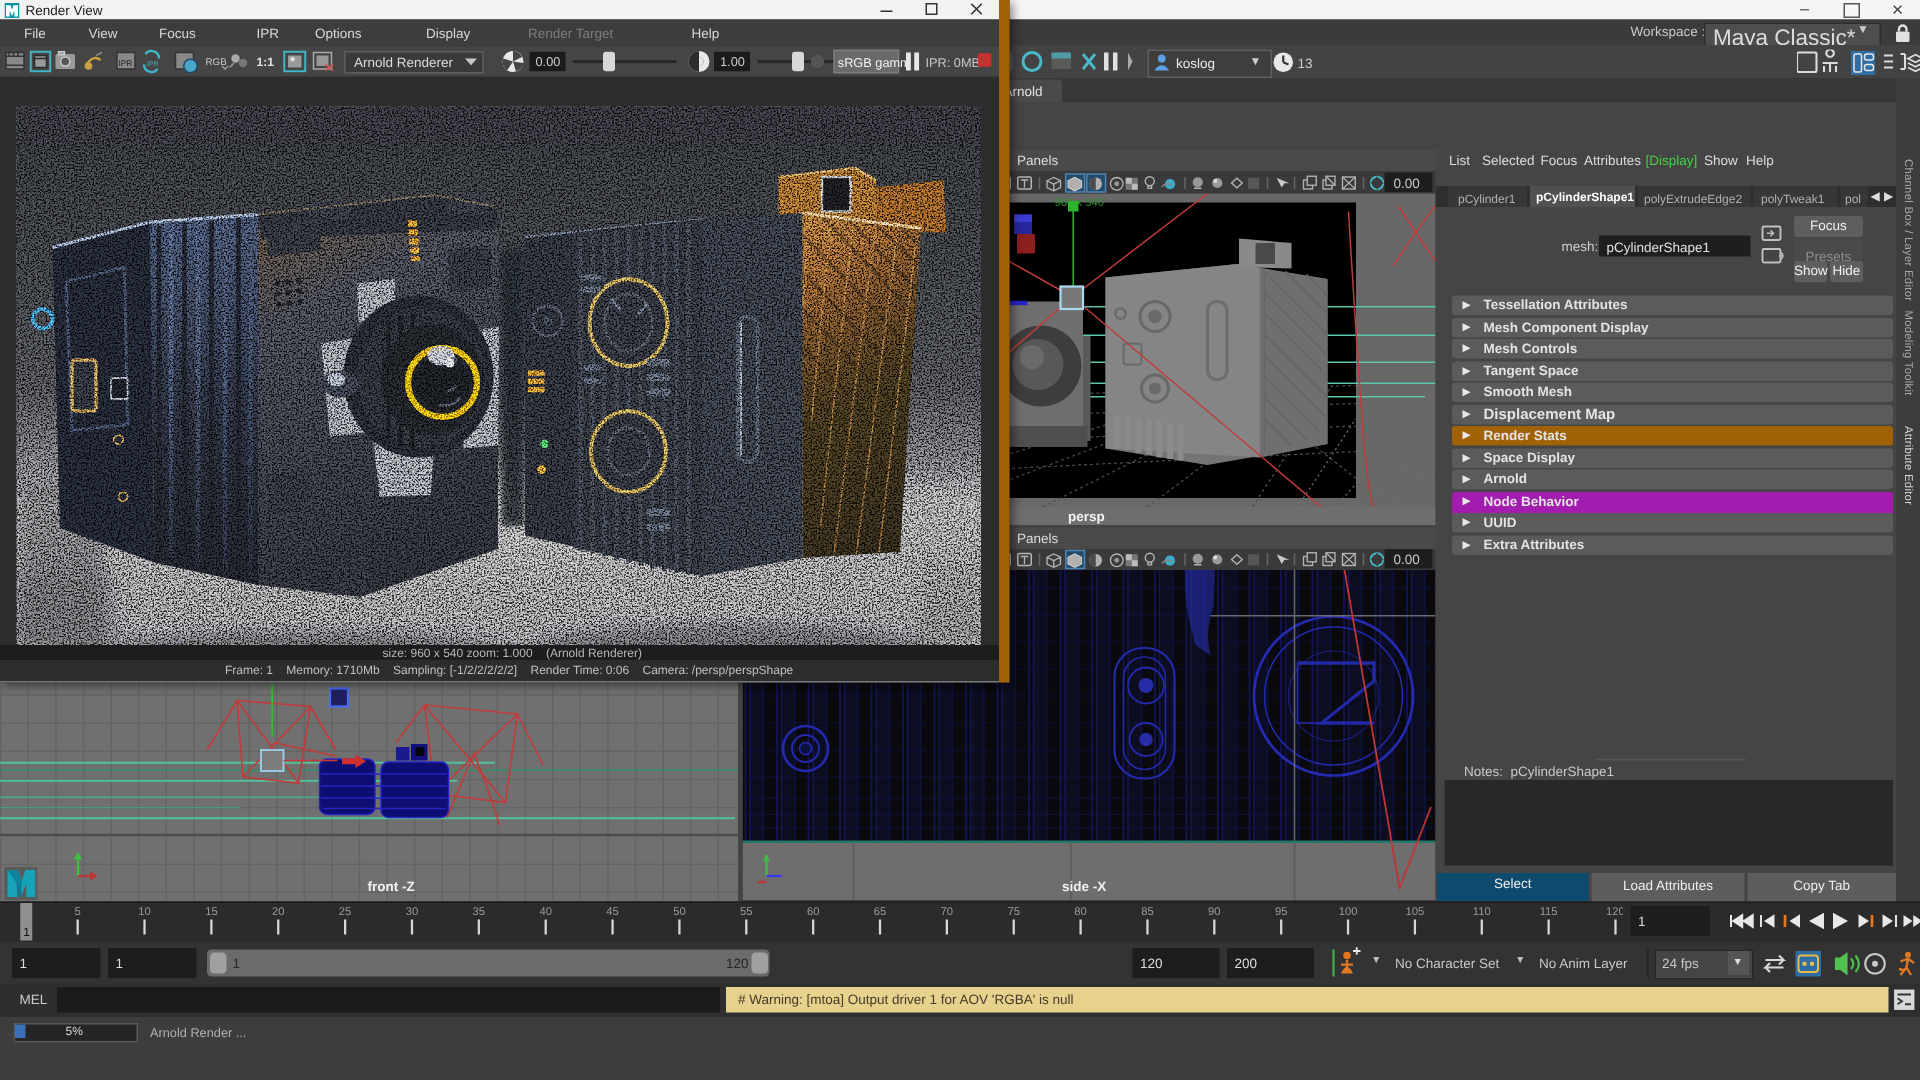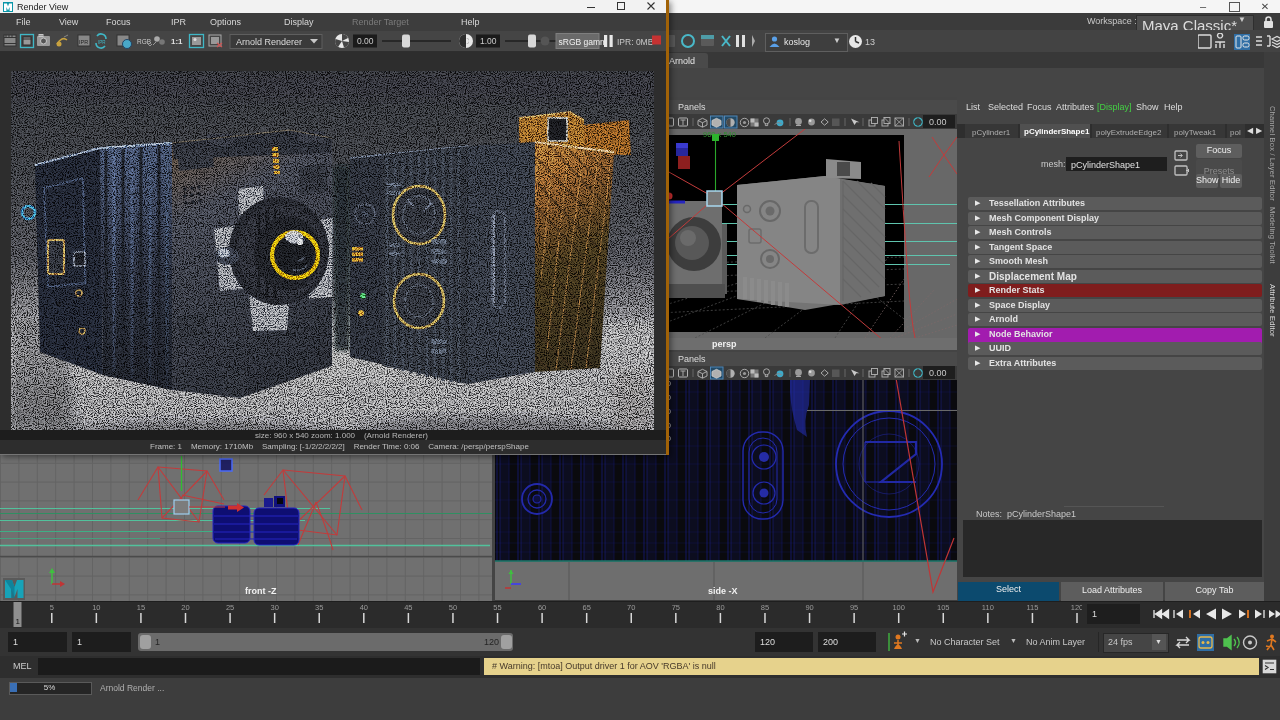--- a/index.html
+++ b/index.html
@@ -127,21 +127,21 @@
       <span style="position:absolute;left:21px;top:1px;font-size:9px;font-weight:bold;color:#e3e3e3;">Tangent Space</span>
     </div>
 <div class="abs" style="left:968px;top:255px;width:294px;height:13px;background:#5b5b5b;border-radius:2px;">
       <span style="position:absolute;left:7px;top:2px;font-size:7px;color:#e8e8e8;">▶</span>
       <span style="position:absolute;left:21px;top:1px;font-size:9px;font-weight:bold;color:#e3e3e3;">Smooth Mesh</span>
     </div>
 <div class="abs" style="left:968px;top:269.5px;width:294px;height:13px;background:#5b5b5b;border-radius:2px;">
       <span style="position:absolute;left:7px;top:2px;font-size:7px;color:#e8e8e8;">▶</span>
       <span style="position:absolute;left:21px;top:1px;font-size:10px;font-weight:bold;color:#e3e3e3;">Displacement Map</span>
     </div>
-<div class="abs" style="left:968px;top:284px;width:294px;height:13px;background:#7f1d1d;border-radius:2px;">
+<div class="abs" style="left:968px;top:284px;width:294px;height:13px;background:#a16207;border-radius:2px;">
       <span style="position:absolute;left:7px;top:2px;font-size:7px;color:#e8e8e8;">▶</span>
       <span style="position:absolute;left:21px;top:1px;font-size:9px;font-weight:bold;color:#e3e3e3;">Render Stats</span>
     </div>
 <div class="abs" style="left:968px;top:298.5px;width:294px;height:13px;background:#5b5b5b;border-radius:2px;">
       <span style="position:absolute;left:7px;top:2px;font-size:7px;color:#e8e8e8;">▶</span>
       <span style="position:absolute;left:21px;top:1px;font-size:9px;font-weight:bold;color:#e3e3e3;">Space Display</span>
     </div>
 <div class="abs" style="left:968px;top:313px;width:294px;height:13px;background:#5b5b5b;border-radius:2px;">
       <span style="position:absolute;left:7px;top:2px;font-size:7px;color:#e8e8e8;">▶</span>
       <span style="position:absolute;left:21px;top:1px;font-size:9px;font-weight:bold;color:#e3e3e3;">Arnold</span>
@@ -773,21 +773,21 @@
   <rect x="0.7" y="0.7" width="13.6" height="13.6" fill="#d8d8d8"></rect>
   <path d="M3 4 h9 M3 6.5 l3 2 -3 2 M8 10.5 h4" stroke="#333" stroke-width="1.2" fill="none"></path>
 </svg>
 
 <div class="abs" style="left:0;top:678px;width:1280px;height:42px;background:#3d3d3d;"></div>
 <div class="abs" style="left:9px;top:682px;width:81px;height:11px;background:#252525;border:1px solid #5a5a5a;"></div>
 <div class="abs" style="left:10px;top:683px;width:7px;height:9px;background:#3a6fb5;"></div>
 <div class="tx" style="left:9px;top:683px;width:81px;text-align:center;font-size:8px;color:#d8d8d8;">5%</div>
 <div class="tx" style="left:100px;top:683px;font-size:8.5px;color:#b0b0b0;">Arnold Render ...</div>
 
-<div class="abs" style="left:0;top:0;width:666px;height:455px;background:#2d2d2d;border-right:3px solid #a16207;box-shadow:2px 2px 6px rgba(0,0,0,0.45);">
+<div class="abs" style="left:0;top:0;width:666px;height:455px;background:#2d2d2d;border-right:7px solid #a16207;box-shadow:2px 2px 6px rgba(0,0,0,0.45);">
 
   <div class="abs" style="left:0;top:0;width:666px;height:13px;background:#f2f2f2;"></div>
   <svg class="abs" style="left:3px;top:1.5px;" width="10" height="10" viewBox="0 0 10 10">
         <rect width="10" height="10" fill="#0a96a8"></rect>
         <path d="M1 1.5 h3 l1 3 1 -3 h3 v7.5 h-2.4 v-4 l-1.6 3.6 -1.6 -3.6 v4 h-2.4 z" fill="#fff"></path>
       </svg>
   <div class="tx" style="left:17px;top:1.5px;font-size:9px;color:#1a1a1a;">Render View</div>
   <div class="abs" style="left:587px;top:6.5px;width:8px;height:1.4px;background:#333;"></div>
   <div class="abs" style="left:617px;top:2px;width:6px;height:6px;border:1.2px solid #333;"></div>
   <svg class="abs" style="left:647px;top:2px;" width="8" height="8" viewBox="0 0 8 8">

